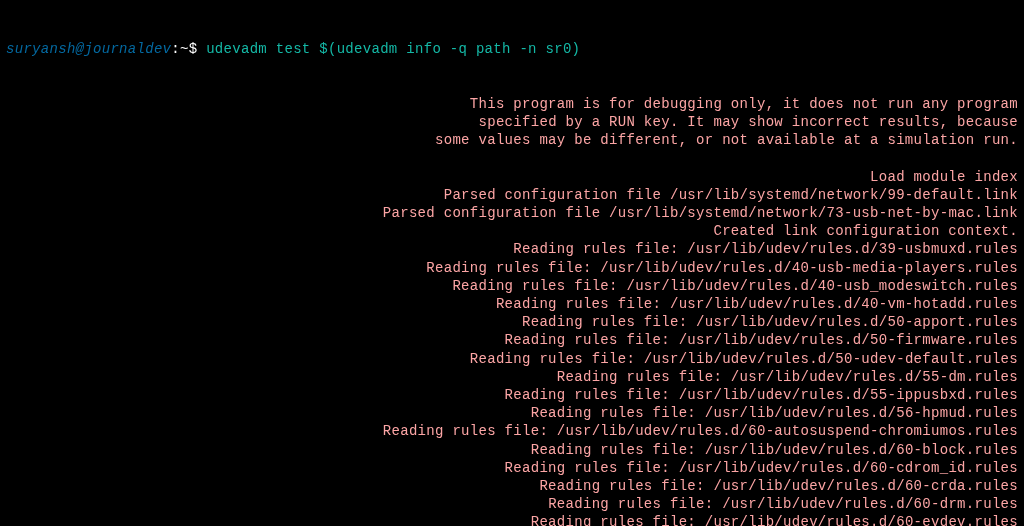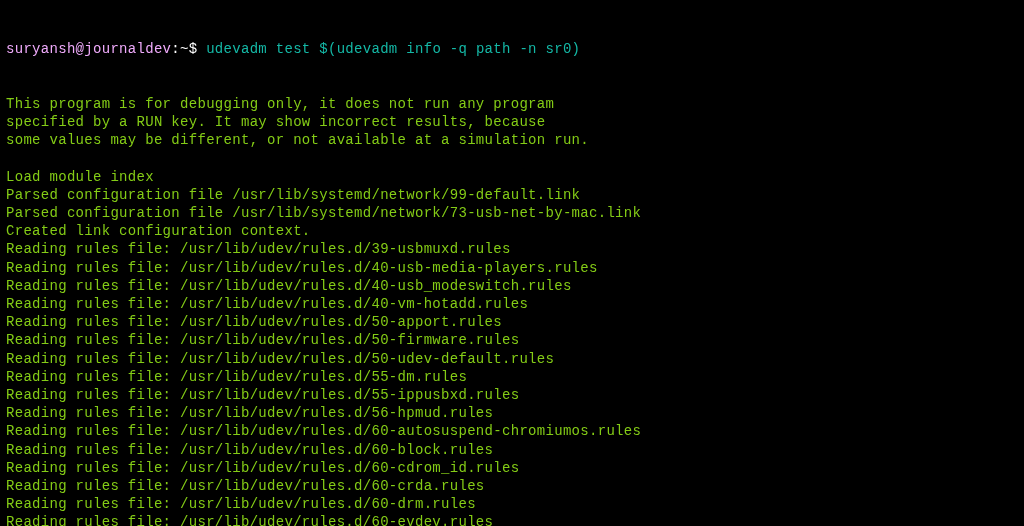--- a/index.html
+++ b/index.html
@@ -16,33 +16,35 @@
       padding: 4px 6px;
       width: 1024px;
       height: 526px;
       overflow: hidden;
       letter-spacing: 0.3px;
     }
     .terminal {
       white-space: pre;
     }
     .prompt-user-host {
-      color: #f0abfc;
+      color: #0369a1;
+      font-style: italic;
     }
     .prompt-path {
       color: #ffffff;
     }
     .prompt-symbol {
       color: #ffffff;
     }
     .command {
       color: #14b8a6;
     }
     .output-line {
-      color: #84cc16;
+      color: #fca5a5;
+      text-align: right;
     }
   </style>
 </head>
 <body>
 
 <div class="terminal">
   <div><span class="prompt-user-host">suryansh@journaldev</span><span>:</span><span class="prompt-path">~</span><span class="prompt-symbol">$</span> <span class="command">udevadm test $(udevadm info -q path -n sr0)</span></div>
   <div id="output-container"><div class="output-line">This program is for debugging only, it does not run any program</div><div class="output-line">specified by a RUN key. It may show incorrect results, because</div><div class="output-line">some values may be different, or not available at a simulation run.</div><div class="output-line">&nbsp;</div><div class="output-line">Load module index</div><div class="output-line">Parsed configuration file /usr/lib/systemd/network/99-default.link</div><div class="output-line">Parsed configuration file /usr/lib/systemd/network/73-usb-net-by-mac.link</div><div class="output-line">Created link configuration context.</div><div class="output-line">Reading rules file: /usr/lib/udev/rules.d/39-usbmuxd.rules</div><div class="output-line">Reading rules file: /usr/lib/udev/rules.d/40-usb-media-players.rules</div><div class="output-line">Reading rules file: /usr/lib/udev/rules.d/40-usb_modeswitch.rules</div><div class="output-line">Reading rules file: /usr/lib/udev/rules.d/40-vm-hotadd.rules</div><div class="output-line">Reading rules file: /usr/lib/udev/rules.d/50-apport.rules</div><div class="output-line">Reading rules file: /usr/lib/udev/rules.d/50-firmware.rules</div><div class="output-line">Reading rules file: /usr/lib/udev/rules.d/50-udev-default.rules</div><div class="output-line">Reading rules file: /usr/lib/udev/rules.d/55-dm.rules</div><div class="output-line">Reading rules file: /usr/lib/udev/rules.d/55-ippusbxd.rules</div><div class="output-line">Reading rules file: /usr/lib/udev/rules.d/56-hpmud.rules</div><div class="output-line">Reading rules file: /usr/lib/udev/rules.d/60-autosuspend-chromiumos.rules</div><div class="output-line">Reading rules file: /usr/lib/udev/rules.d/60-block.rules</div><div class="output-line">Reading rules file: /usr/lib/udev/rules.d/60-cdrom_id.rules</div><div class="output-line">Reading rules file: /usr/lib/udev/rules.d/60-crda.rules</div><div class="output-line">Reading rules file: /usr/lib/udev/rules.d/60-drm.rules</div><div class="output-line">Reading rules file: /usr/lib/udev/rules.d/60-evdev.rules</div></div>
 </div>
 

